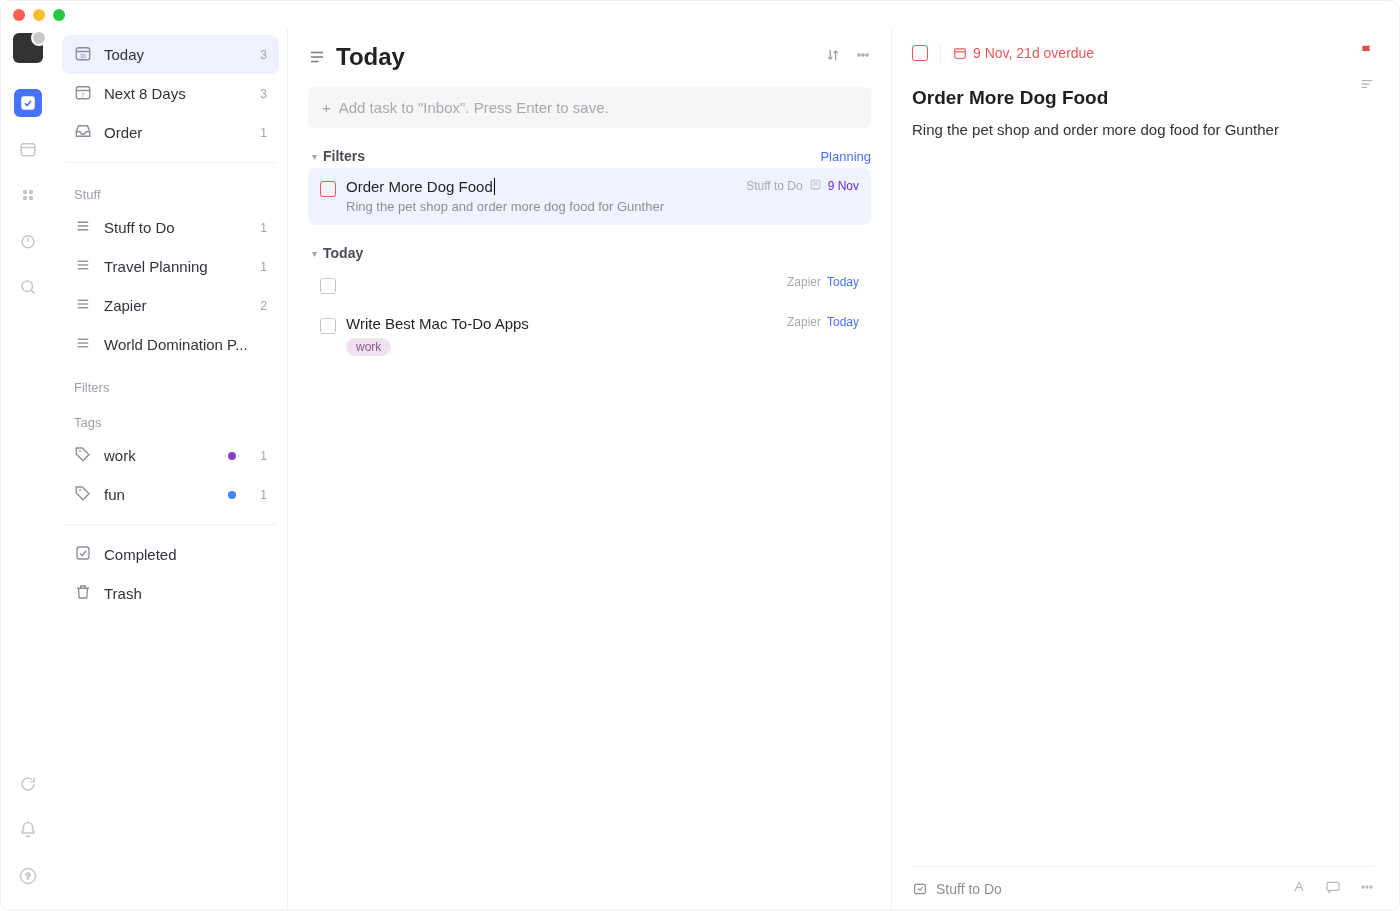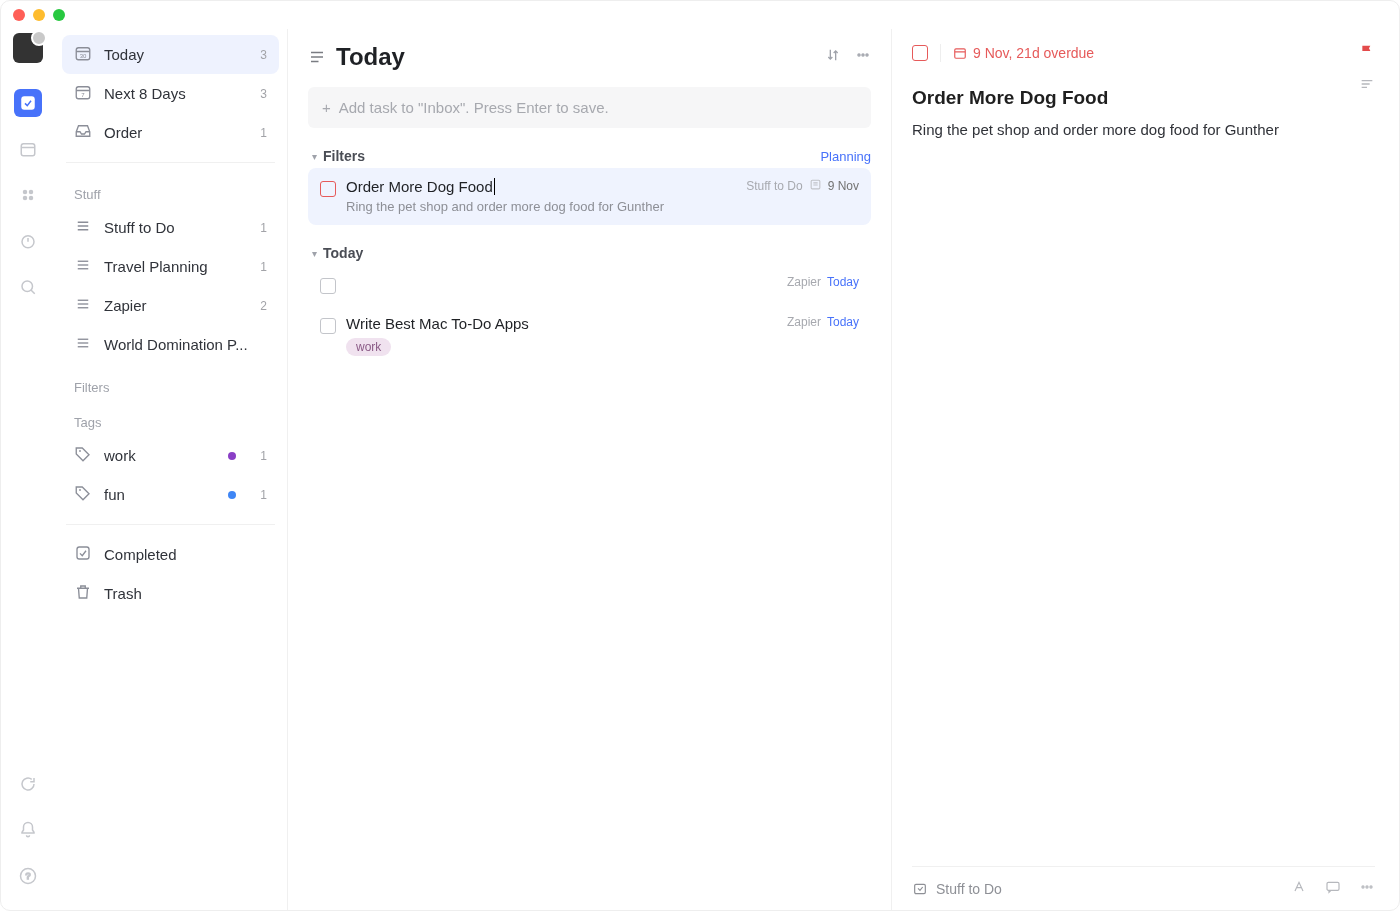--- a/index.html
+++ b/index.html
@@ -40,21 +40,21 @@
 .group-hdr .chev{ color:#9fa2aa; font-size:10px;}
 .group-hdr .gtitle{ font-size:14px; font-weight:600; color:#4a4d55;}
 .group-hdr .right-link{ margin-left:auto; color:#4772fa; font-size:13px; cursor:pointer;}
 .task { display:flex; align-items:flex-start; gap:10px; padding:10px 12px; border-radius:8px; border-bottom:1px solid transparent;}
 .task.sel { background:#eff3fe;}
 .task .title { font-size:15px; color:#1f2125;}
 .task .sub { font-size:13px; color:#8d8f96; margin-top:4px;}
 .task-meta { margin-left:auto; display:flex; align-items:center; gap:6px; font-size:12px;}
 .task-meta .list { color:#a7a9af;}
 .task-meta .date { color:#4772fa;}
-.task-meta .date.overdue { color:#737373;}
+.task-meta .date.overdue { color:#6d28d9;}
 .meta-icon{ color:#c0c2c7; }
 .chk { width:16px;height:16px;border:1.5px solid #c3c5ca;border-radius:3px; flex-shrink:0; margin-top:3px; cursor:pointer;}
 .chk.red{ border-color:#e65a5a;}
 .tag-pill { display:inline-block; background:#f0e2ef; color:#8a5a86; font-size:12px; padding:2px 10px; border-radius:10px; margin-top:6px;}
 
 
 .detail { flex:1; padding: 14px 24px 12px 20px; display:flex; flex-direction:column;}
 .detail-top { display:flex; align-items:center; gap:12px;}
 .detail-top .chk { margin-top:0;}
 .detail-top .divv { width:1px; height:18px; background:#eee;}

